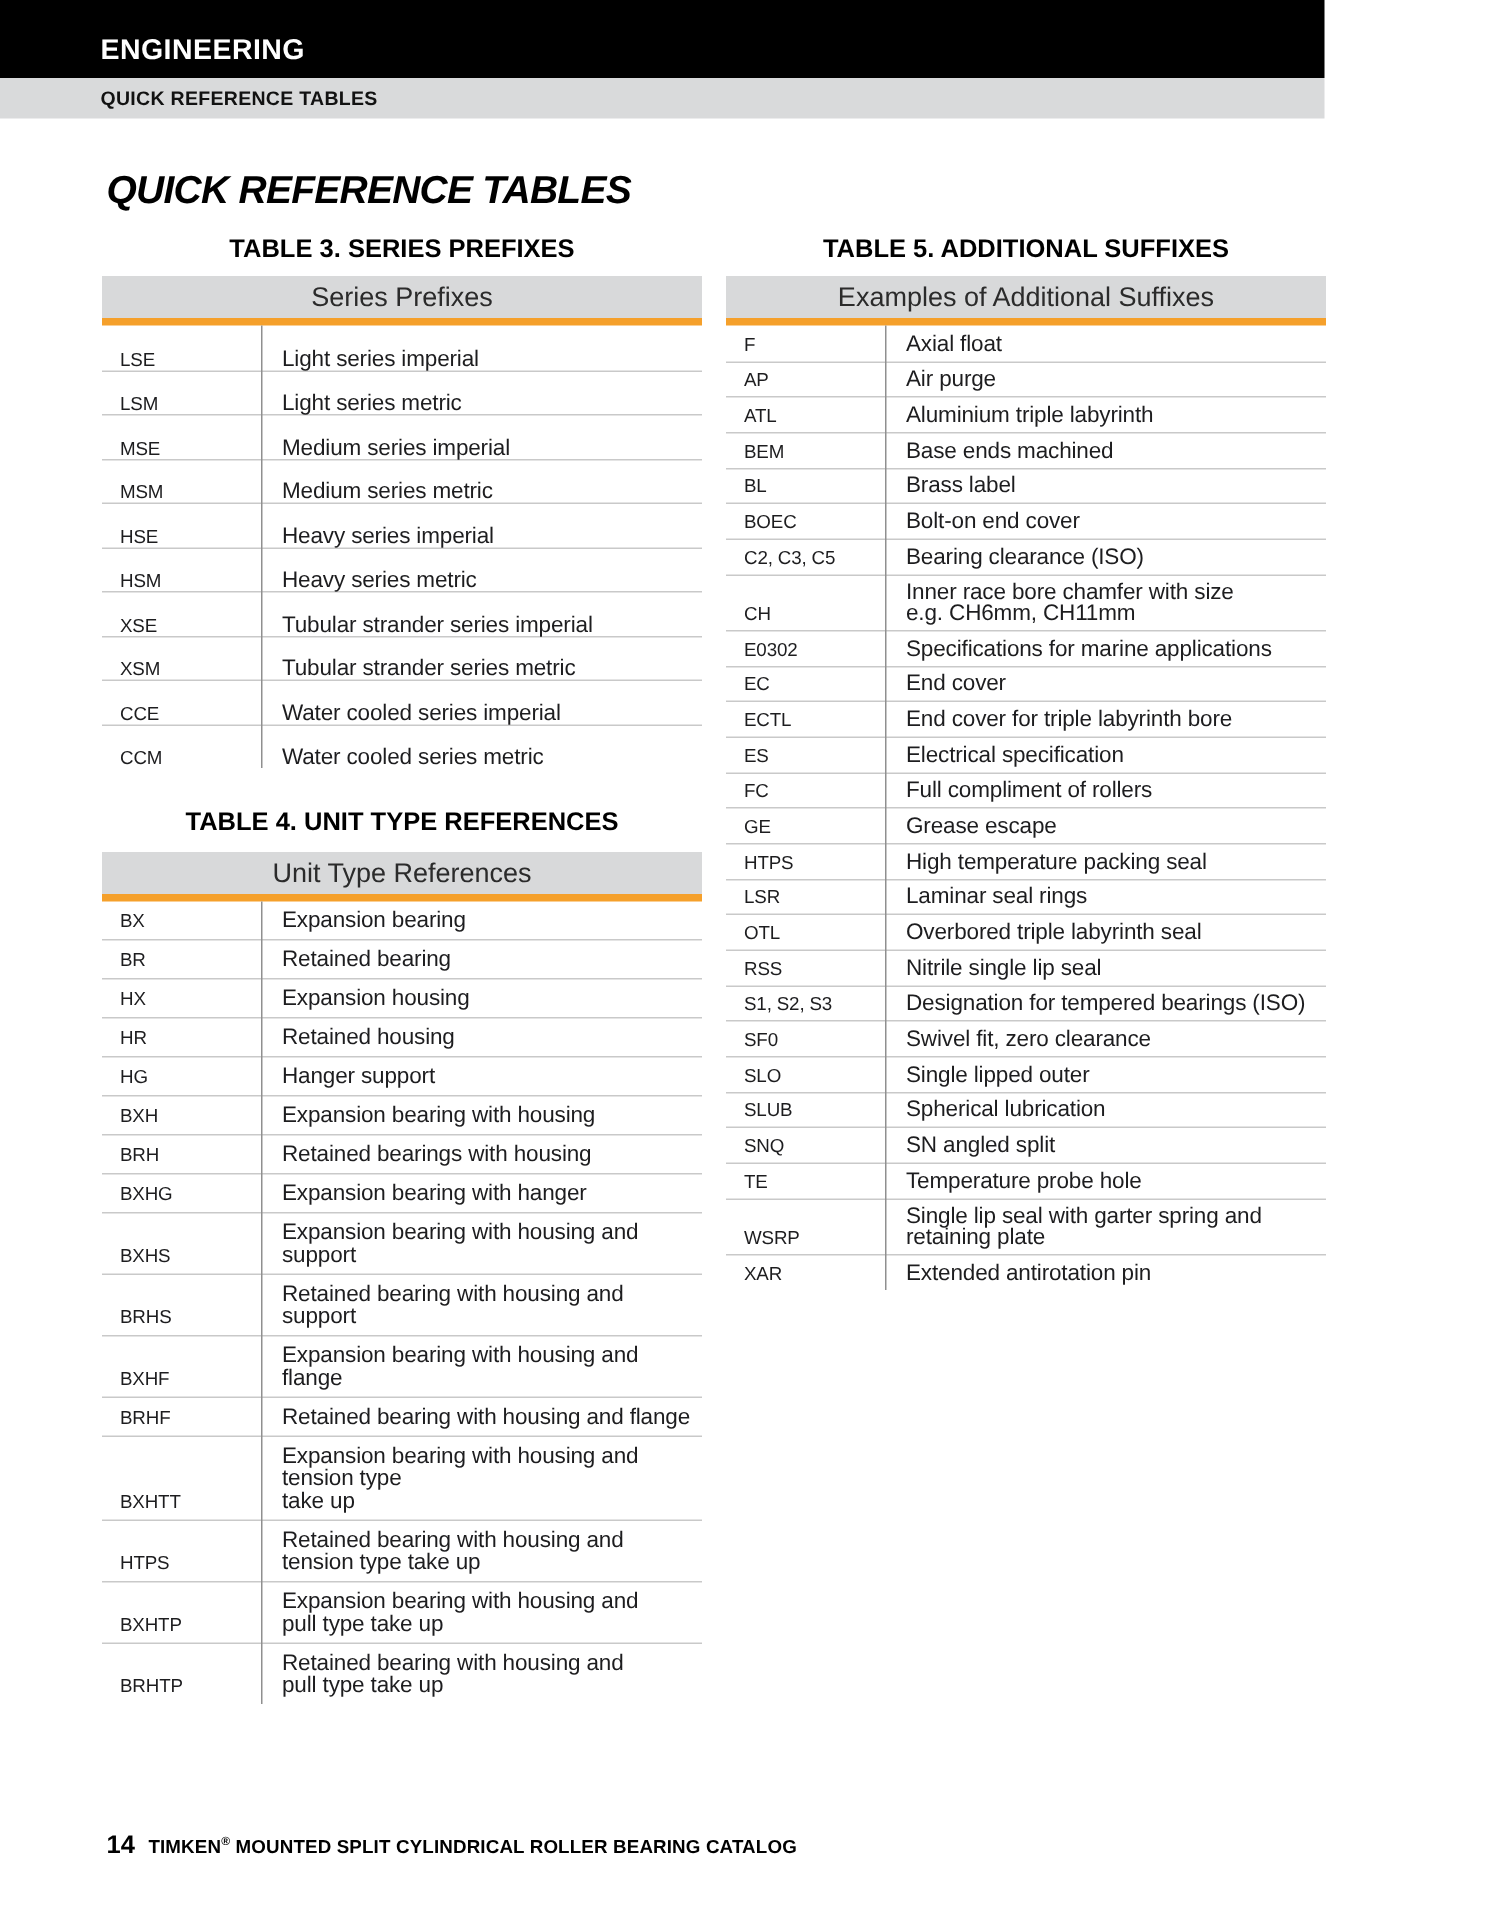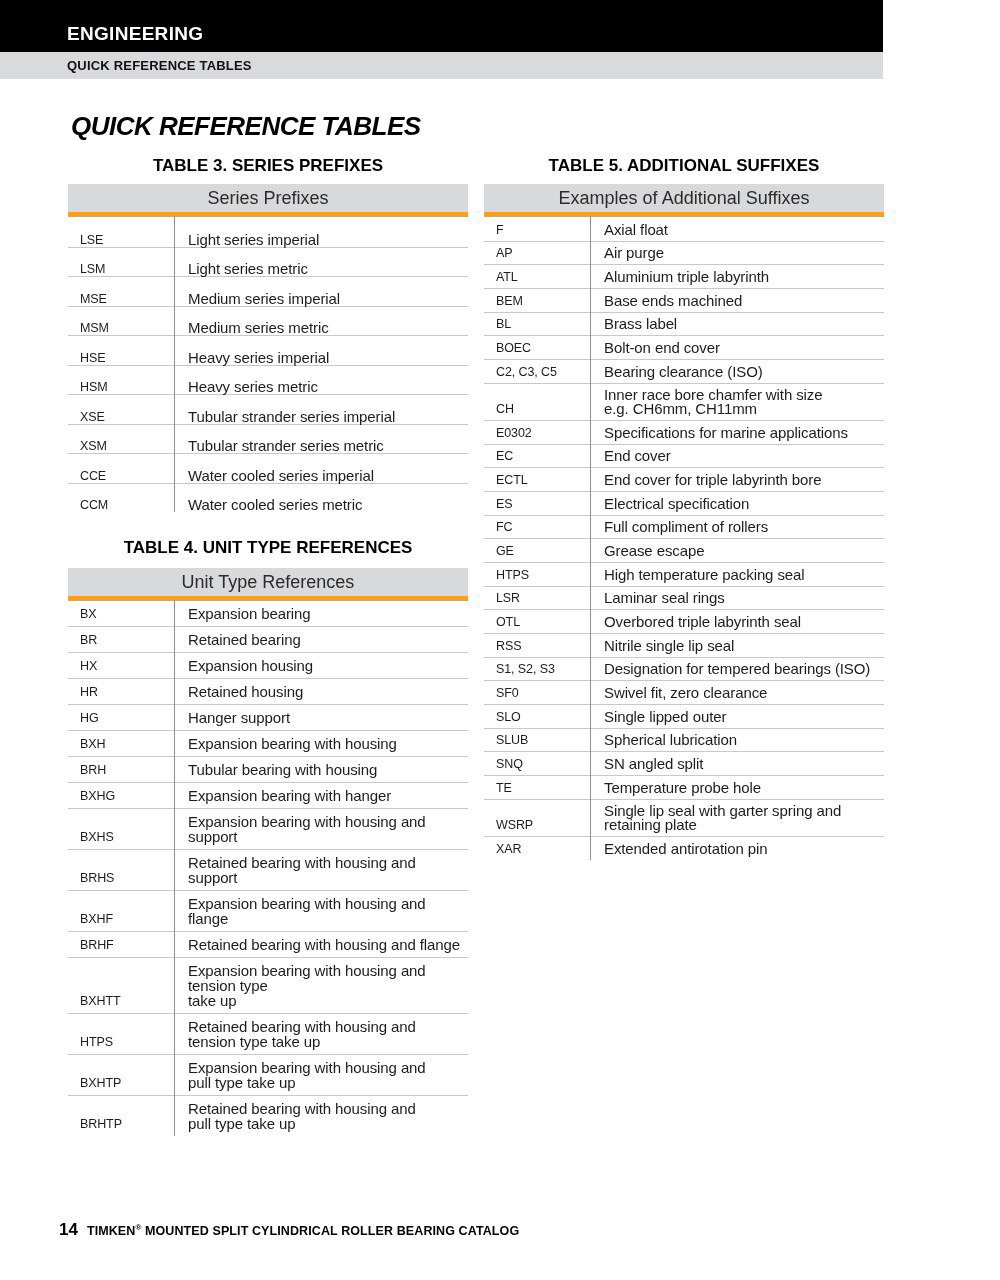--- a/index.html
+++ b/index.html
@@ -65,21 +65,21 @@
     flex:1; padding-left:14px; font-size:15px; color:#1d1d1f;
     white-space:pre-line; line-height:14px; letter-spacing:-0.1px;
   }
   .t3 .trow { min-height:29.5px; }
   .t4 .trow { min-height:24.75px; padding:5px 0; }
   .t4 .c2  { line-height:15px; }
   .t5 .trow { min-height:23.7px; padding:4px 0; }
 
   
   .footer {
-    position:absolute; left:59px; top:1220px;
+    position:absolute; left:71px; top:1220px;
     display:flex; align-items:baseline; gap:9px; white-space:nowrap;justify-content:flex-end;
   }
   .pagenum { font-size:17px; font-weight:bold; color:#000; }
   .cat { font-size:12.5px; font-weight:bold; color:#000; letter-spacing:.1px; }
   .cat sup { font-size:8px; }
 </style>
 </head>
 <body>
 
 <div class="page">
@@ -170,21 +170,21 @@
         <div class="trow">
           <div class="c1">HG</div>
           <div class="c2">Hanger support</div>
         </div>
         <div class="trow">
           <div class="c1">BXH</div>
           <div class="c2">Expansion bearing with housing</div>
         </div>
         <div class="trow">
           <div class="c1">BRH</div>
-          <div class="c2">Tubular bearing with housing</div>
+          <div class="c2">Retained bearings with housing</div>
         </div>
         <div class="trow">
           <div class="c1">BXHG</div>
           <div class="c2">Expansion bearing with hanger</div>
         </div>
         <div class="trow">
           <div class="c1">BXHS</div>
           <div class="c2">Expansion bearing with housing and support</div>
         </div>
         <div class="trow">

